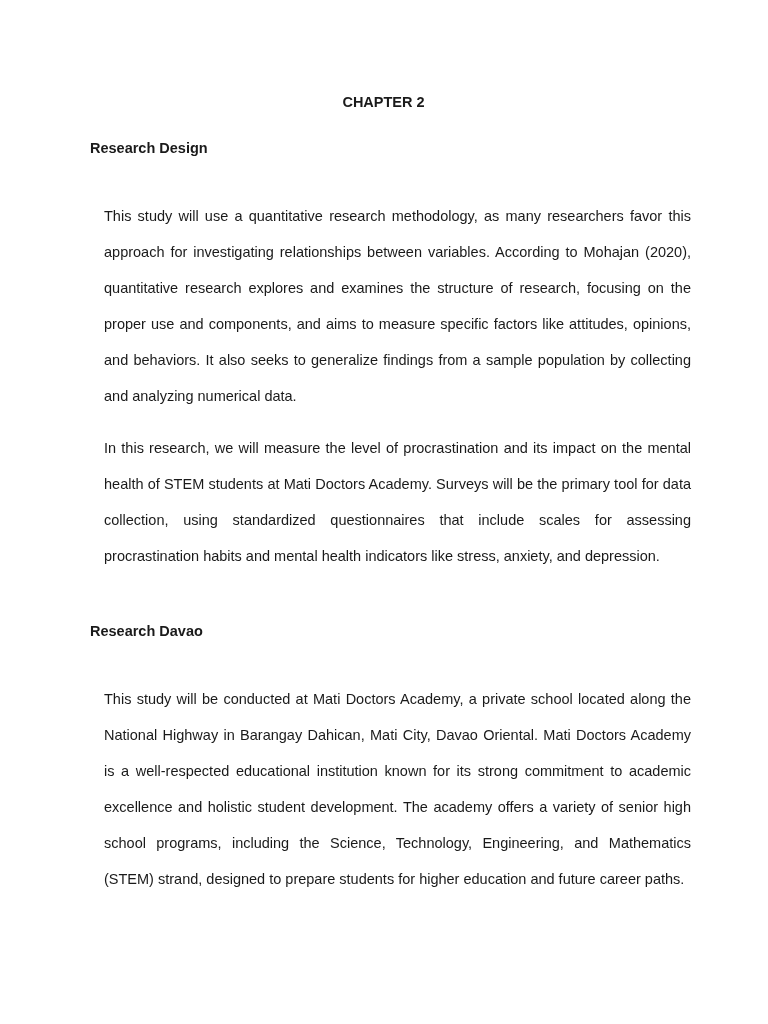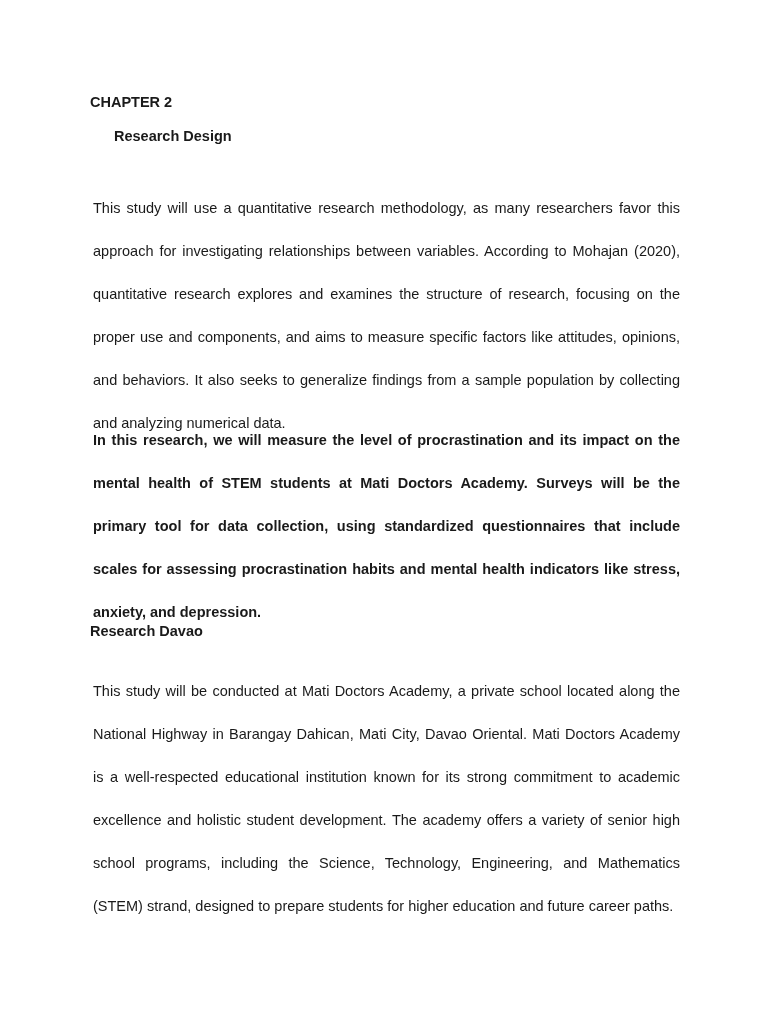--- a/index.html
+++ b/index.html
@@ -19,52 +19,53 @@
       position: absolute;
       left: 90px;
       top: 0;
       width: 587px;
     }
     .chapter-title {
       position: absolute;
       top: 93px;
       left: 0;
       width: 587px;
+      text-align: center;
       font-weight: bold;
       font-size: 14.5px;
       line-height: 18px;
       margin: 0;
     }
     .heading {
       position: absolute;
       left: 0;
       font-weight: bold;
       font-size: 14.5px;
       line-height: 18px;
       margin: 0;
     }
     .para {
       position: absolute;
       left: 0;
       width: 587px;
-      margin: 3px;
+      margin: 14px;
       font-size: 14.5px;
-      line-height: 43px;
+      line-height: 36px;
       text-align: justify;
       text-align-last: left;
     }
   </style>
 </head>
 <body>
 
 <div class="page">
   <h1 class="chapter-title">CHAPTER 2</h1>
 
-  <h2 class="heading" style="top:127px;margin-left:24px;">Research Design</h2>
+  <h2 class="heading" style="top:139px;">Research Design</h2>
 
   <p class="para" style="top:184px;">This study will use a quantitative research methodology, as many researchers favor this approach for investigating relationships between variables. According to Mohajan (2020), quantitative research explores and examines the structure of research, focusing on the proper use and components, and aims to measure specific factors like attitudes, opinions, and behaviors. It also seeks to generalize findings from a sample population by collecting and analyzing numerical data.</p>
 
-  <p class="para" style="top:416px;font-weight:bold;">In this research, we will measure the level of procrastination and its impact on the mental health of STEM students at Mati Doctors Academy. Surveys will be the primary tool for data collection, using standardized questionnaires that include scales for assessing procrastination habits and mental health indicators like stress, anxiety, and depression.</p>
+  <p class="para" style="top:416px;">In this research, we will measure the level of procrastination and its impact on the mental health of STEM students at Mati Doctors Academy. Surveys will be the primary tool for data collection, using standardized questionnaires that include scales for assessing procrastination habits and mental health indicators like stress, anxiety, and depression.</p>
 
   <h2 class="heading" style="top:622px;">Research Davao</h2>
 
   <p class="para" style="top:667px;">This study will be conducted at Mati Doctors Academy, a private school located along the National Highway in Barangay Dahican, Mati City, Davao Oriental. Mati Doctors Academy is a well-respected educational institution known for its strong commitment to academic excellence and holistic student development. The academy offers a variety of senior high school programs, including the Science, Technology, Engineering, and Mathematics (STEM) strand, designed to prepare students for higher education and future career paths.</p>
 </div>
 
 </body></html>

